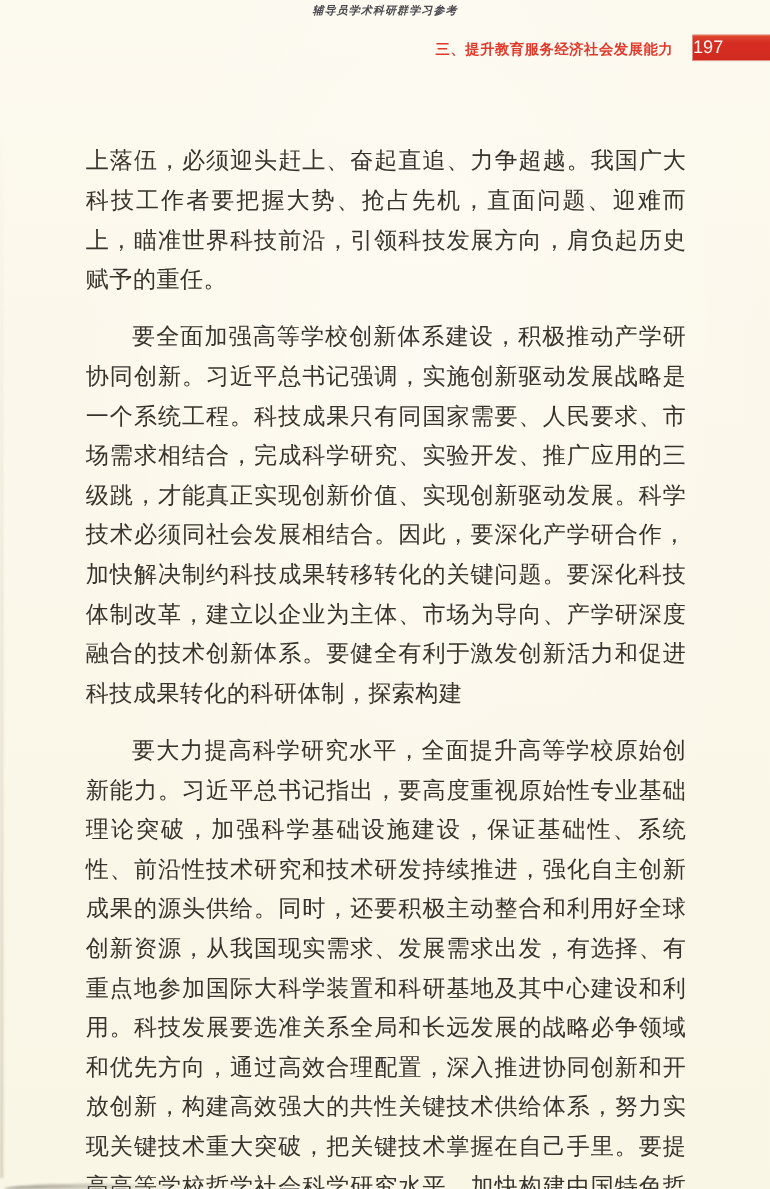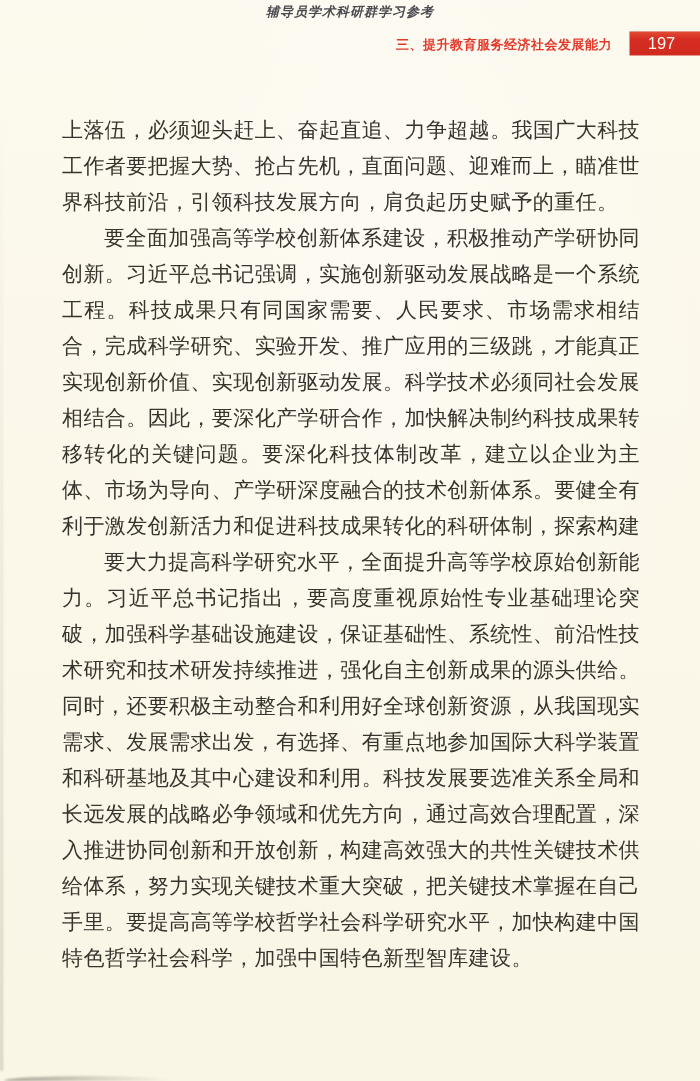--- a/index.html
+++ b/index.html
@@ -19,21 +19,21 @@
     font-family: "Liberation Serif", "DejaVu Serif", serif;
   }
 
   
   .watermark {
     position: absolute;
     top: 3px;
     left: 0;
     right: 0;
     text-align: center;
-    font-size: 13px;
+    font-size: 10px;
     font-style: italic;
     font-weight: bold;
     letter-spacing: 1px;
     color: #4c4a4f;
     font-family: "DejaVu Serif", "Liberation Serif", serif;
   }
 
   
   .chapter-header {
     position: absolute;
@@ -51,21 +51,21 @@
   .page-number-box {
     position: absolute;
     top: 32px;
     left: 630px;
     width: 70px;
     height: 23px;
     background: linear-gradient(180deg, #e04a32 0%, #d62d22 30%, #d02a20 100%);
     box-shadow: 0 0 0 0.5px #c8362a;
     display: flex;
     align-items: center;
-    justify-content: center;
+    justify-content: flex-start;
   }
   .page-number {
     color: #fdf8ef;
     font-size: 16.5px;
     padding-right: 7px;
     line-height: 1;
     font-family: "Liberation Sans", "DejaVu Sans", sans-serif;
   }
 
   
@@ -74,21 +74,21 @@
     top: 112px;
     left: 62px;
     width: 578px;
     color: #37332d;
     font-size: 21px;
     line-height: 36px;
     text-align: justify;
     letter-spacing: 0.4px;
   }
   .body-text p {
-    margin: 0;
+    margin: 16px;
     padding: 0;
   }
   .body-text p.indent {
     text-indent: 2em;
   }
 
   
   .edge-shadow {
     position: absolute;
     left: 4px;

